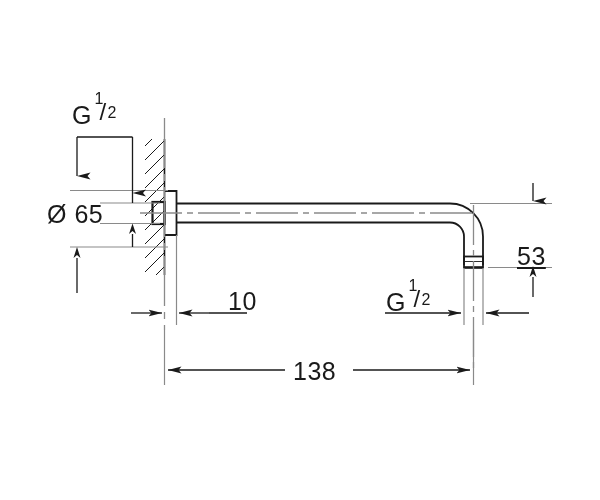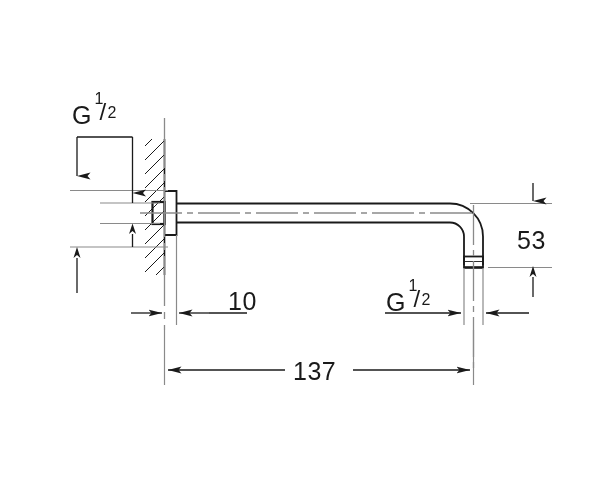--- a/index.html
+++ b/index.html
@@ -195,24 +195,25 @@
     <g stroke="#1a1a1a" stroke-width="1.3" fill="none">
       <line x1="285" y1="370" x2="168" y2="370" marker-end="url(#arrFillL)"></line>
       <line x1="353" y1="370" x2="470" y2="370" marker-end="url(#arrFillR)"></line>
     </g>
   </svg>
 
   <div class="dim-text g-label" style="left:72px; top:99px;">
     <span>G</span><span class="frac"><span class="num">1</span><span class="sl">/</span><span class="den">2</span></span>
   </div>
 
+  <div class="dim-text dim-num" style="left:47px; top:200px;">Ø 65</div>
 
   <div class="dim-text dim-num" style="left:228px; top:287px;">10</div>
 
   <div class="dim-text g-label" style="left:386px; top:286px;">
     <span>G</span><span class="frac"><span class="num">1</span><span class="sl">/</span><span class="den">2</span></span>
   </div>
 
-  <div class="dim-text dim-num" style="left:517px; top:226px;">53</div>
-
-  <div class="dim-text dim-num" style="left:293px; top:357px;">137</div>
+  <div class="dim-text dim-num" style="left:517px; top:242px;text-decoration:underline;">53</div>
+
+  <div class="dim-text dim-num" style="left:293px; top:357px;">138</div>
 
 </div>
 
 </body></html>

